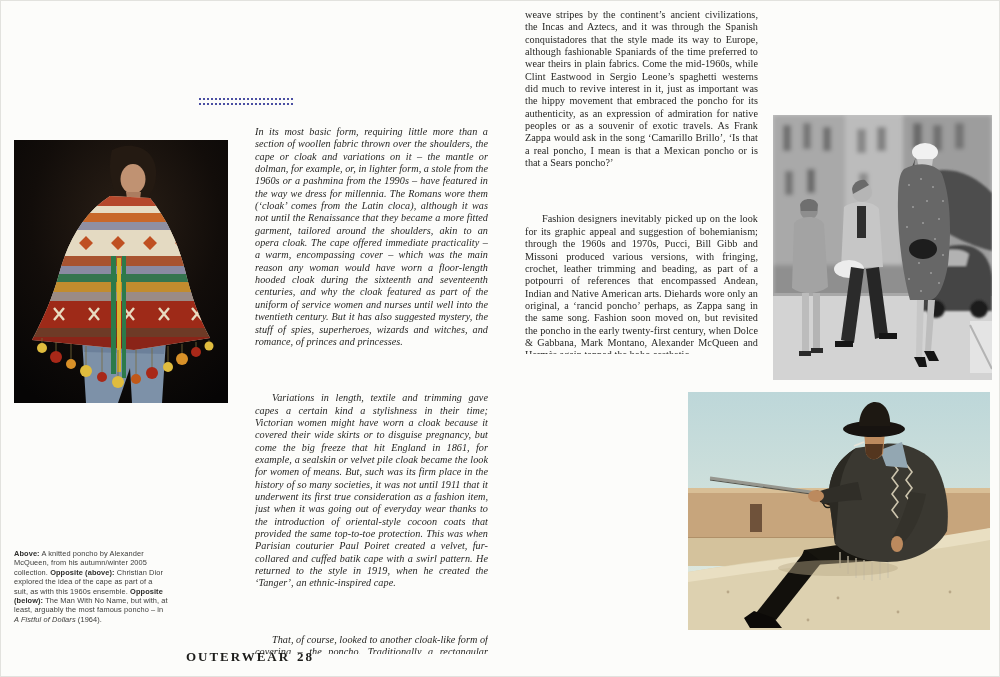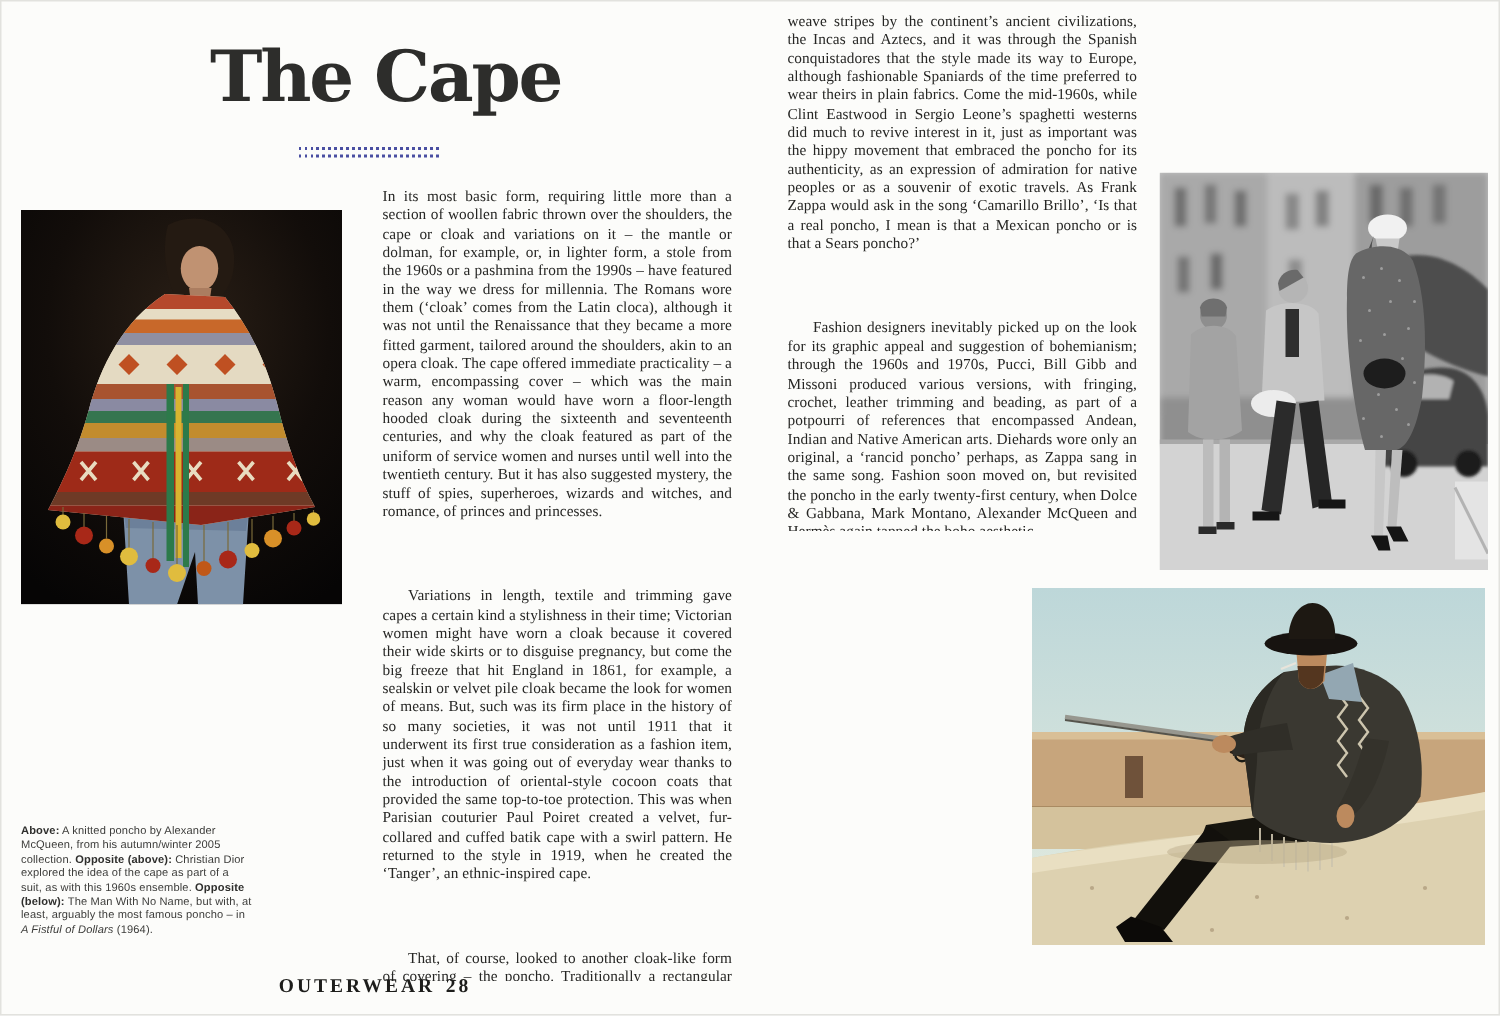--- a/index.html
+++ b/index.html
@@ -20,42 +20,41 @@
   figure.photo{position:absolute;margin:0;overflow:hidden;}
   figure.photo svg{display:block;width:100%;height:100%;}
   .photo-mcqueen{left:14px;top:140px;width:214px;height:263px;}
   .photo-dior{left:273px;top:115px;width:219px;height:265px;}
   .photo-eastwood{left:188px;top:392px;width:302px;height:238px;}
 
   .col{position:absolute;width:233px;text-align:justify;color:#262624;
        font-size:10.2px;line-height:12.35px;letter-spacing:0.05px;}
   .col p{margin:0;}
   .col p + p{text-indent:17px;margin-top:44px;}
-  .col-left{left:255px;top:126px;max-height:528px;overflow:hidden;}
+  .col-left{left:255px;top:126px;max-height:528px;overflow:hidden;font-style:italic;}
   .col-right{left:25px;top:9px;max-height:345px;overflow:hidden;}
 
   .caption{position:absolute;left:14px;top:549px;width:154px;margin:0;
     font-family:"Liberation Sans",sans-serif;font-size:7.4px;line-height:9.4px;
     color:#3b3b39;letter-spacing:0.1px;}
   .caption b{font-weight:700;color:#2e2e2c;text-align:right;}
   .caption i{font-style:italic;}
 
   .folio{position:absolute;top:649px;left:0;width:500px;text-align:center;
     font-family:"Liberation Serif",serif;font-weight:700;font-size:13px;
     letter-spacing:2px;color:#1d1d1b;}
   .folio .pgnum{margin-left:7px;}
 </style>
 </head>
 <body>
 
 <div class="spread">
 
   <section class="page page-left">
 
-    <h1 class="book-title">The Cape</h1>
 
     <div class="dots">
         <i></i>
         <i></i>
       </div>
 
     <figure class="photo photo-mcqueen">
       <svg viewBox="0 0 214 263" preserveAspectRatio="none">
         <defs>
           <radialGradient id="p1bg" cx="52%" cy="30%" r="80%">

